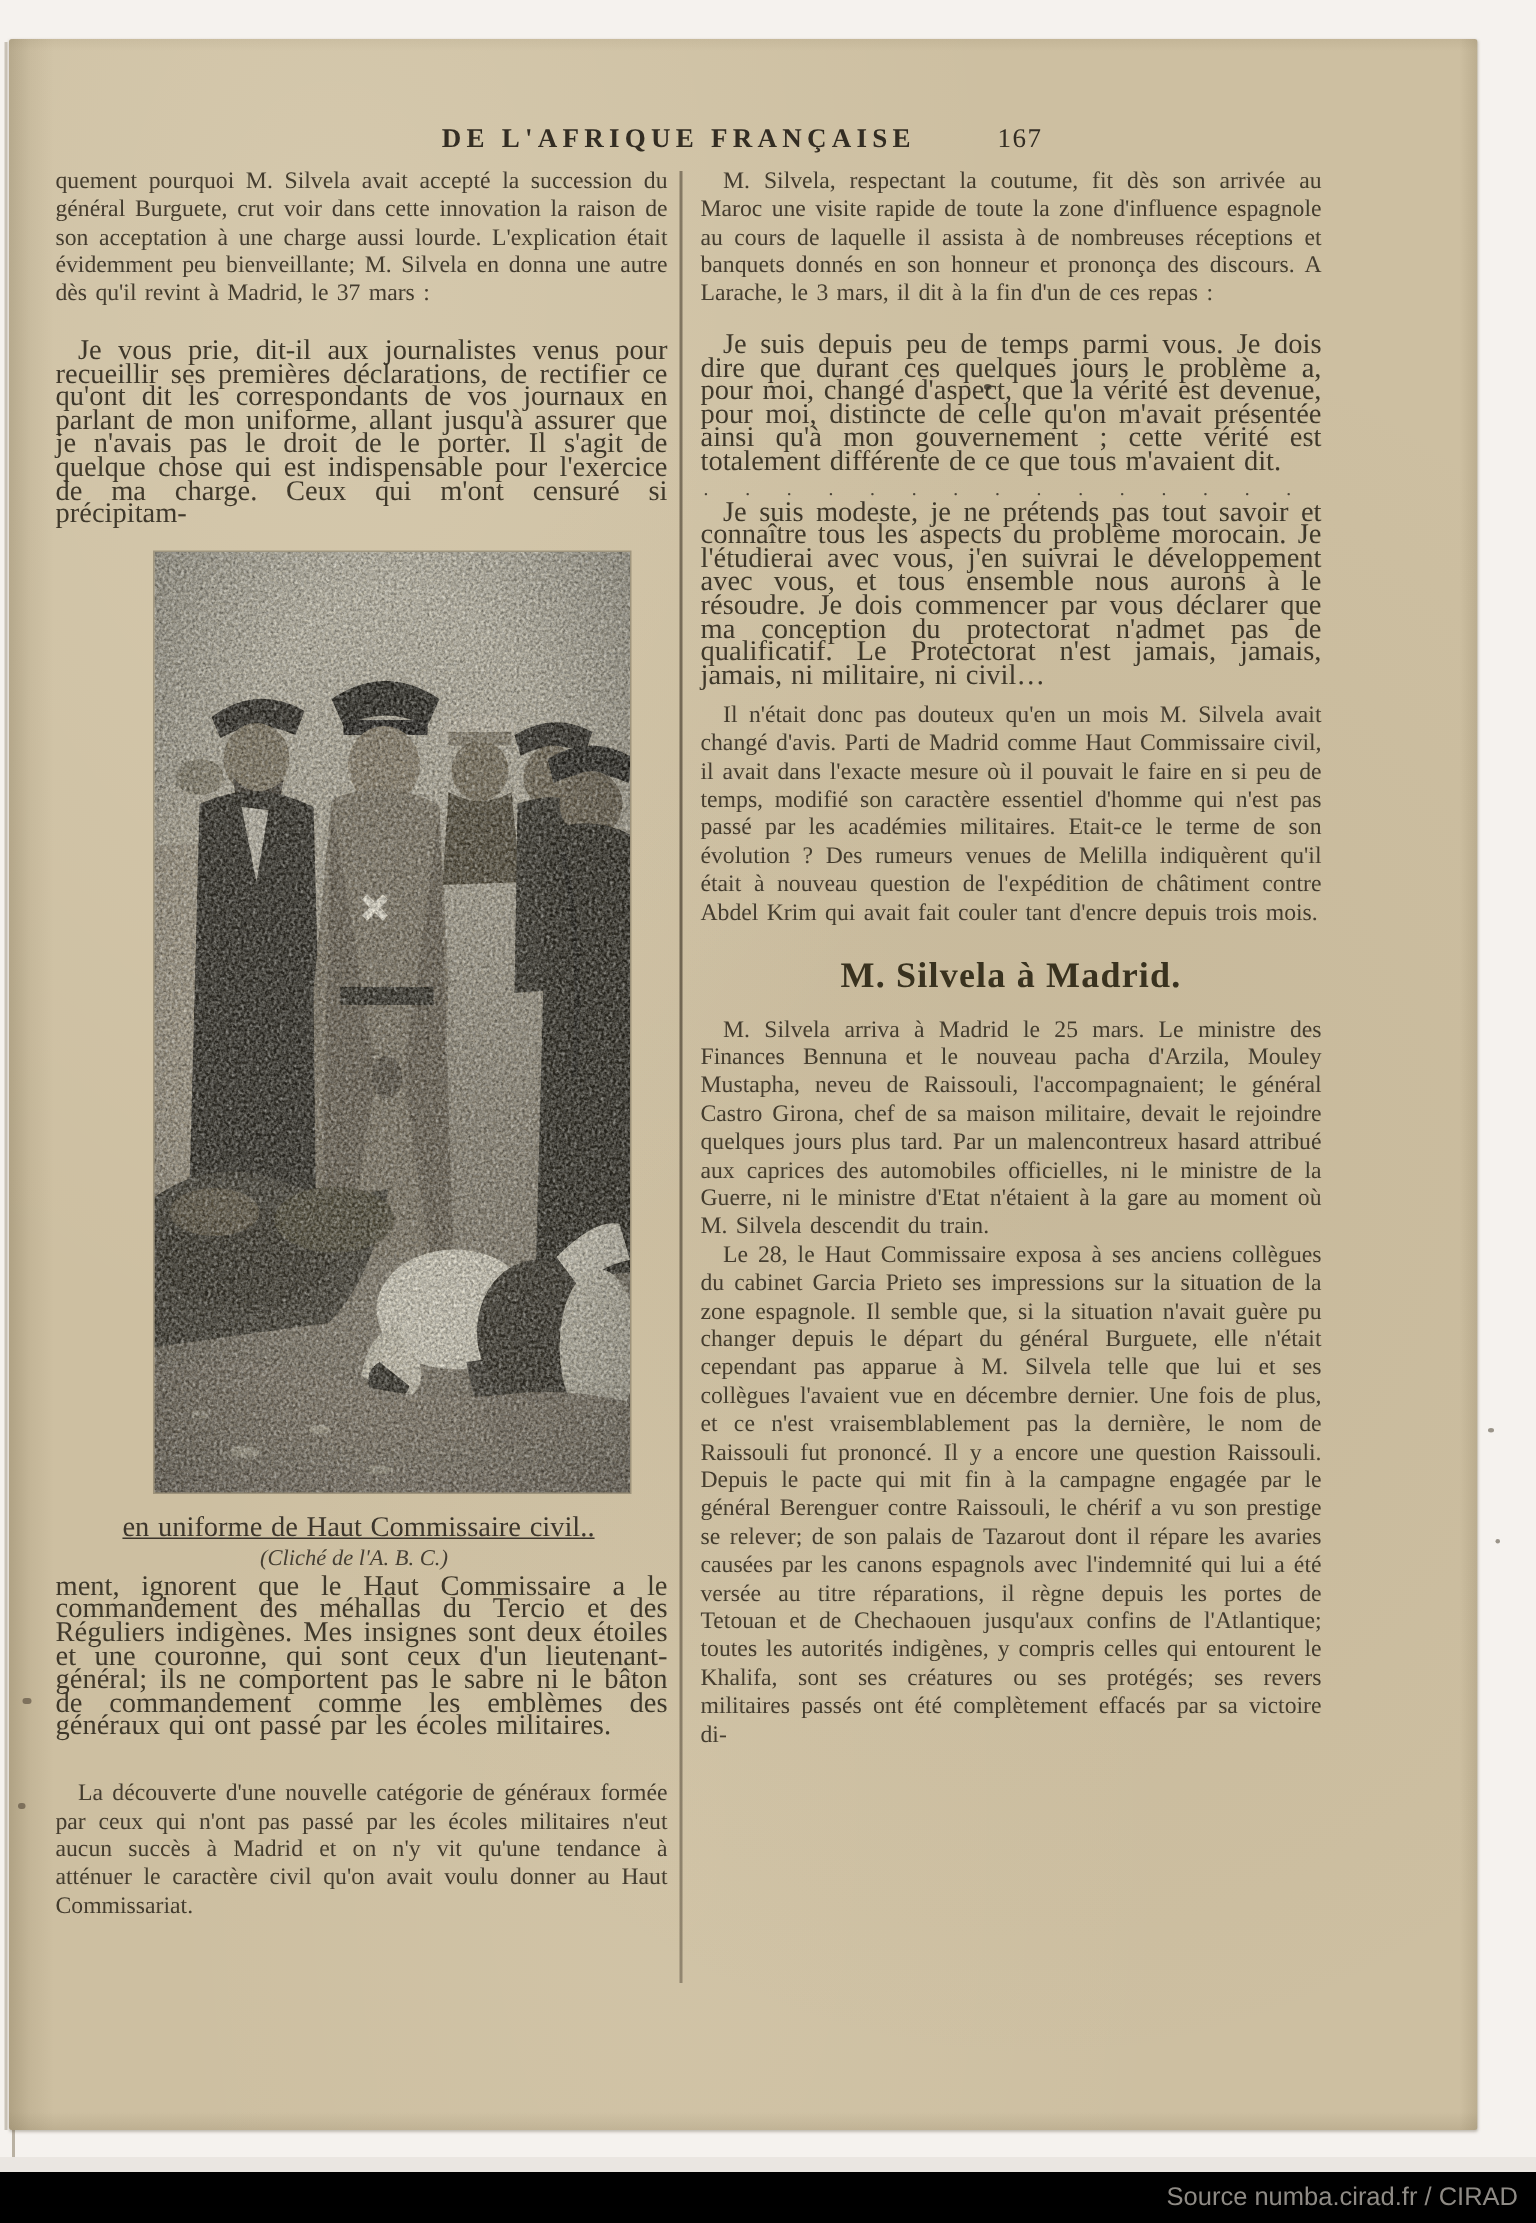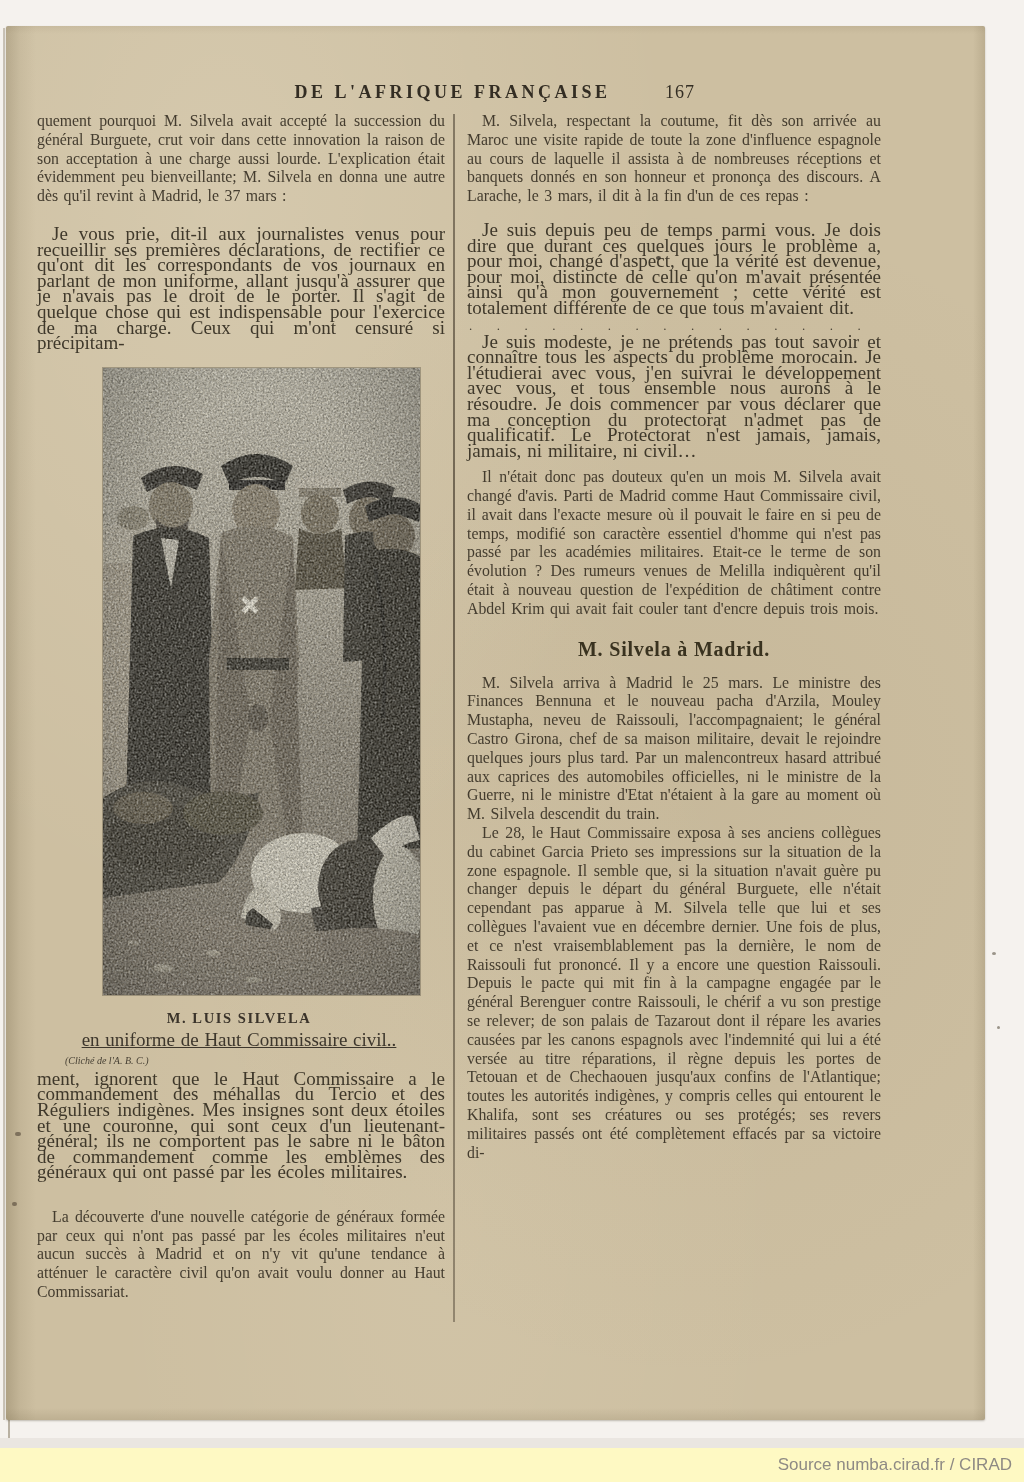--- a/index.html
+++ b/index.html
@@ -53,39 +53,39 @@
   .indent{text-indent:15px;}
   .mt-quote{margin-top:17px;}
 
   .dots-row{
     font-size:13px;line-height:13px;height:13px;margin:3px 0 2px 2px;
     letter-spacing:24.5px;white-space:nowrap;overflow:hidden;color:#4a4337;
   }
 
   .section-heading{
     margin:19px 0 13px 0;text-align:center;
-    font-size:20px;font-weight:bold;letter-spacing:.8px;color:#39321f;
+    font-size:24px;font-weight:bold;letter-spacing:.8px;color:#39321f;
   }
 
   
   figure{margin:0;}
   .photo-wrap{margin:17px 0 0 66px;width:317px;height:627px;
     outline:1px solid rgba(70,62,48,.35);box-shadow:0 0 6px rgba(80,70,50,.25) inset;}
   .photo-wrap svg{display:block;}
   .caption{margin:13px 0 0 28px;width:348px;text-align:center;}
   .caption .cap1{font-size:14.5px;letter-spacing:1.6px;font-weight:bold;color:#3a332a;line-height:21px;}
   .caption .cap2{font-size:19px;color:#3d362c;line-height:21px;word-spacing:1px;text-decoration:underline;}
-  .caption .cap3{font-size:10px;font-style:italic;color:#463f33;line-height:21px;text-align:left;padding-right:6px;}
+  .caption .cap3{font-size:15px;font-style:italic;color:#463f33;line-height:21px;text-align:center;padding-right:6px;}
 
   .ink-spot{position:absolute;width:5px;height:4px;border-radius:50%;background:#3c352a;opacity:.8;}
 
   
   .scan-footer-band{position:absolute;left:0;bottom:34px;width:1024px;height:10px;background:#eae6e1;}
   .scan-footer{
-    position:absolute;left:0;bottom:0;width:1024px;height:34px;background:#fef9c3;
+    position:absolute;left:0;bottom:0;width:1024px;height:34px;background:#000000;
     display:flex;align-items:center;justify-content:flex-end;
     font-family:"Liberation Sans", sans-serif;font-size:17px;color:#8e8a84;
     padding-right:12px;box-sizing:border-box;
   }
 </style>
 </head>
 <body>
 
 <div class="edge-line l1"></div>
 <div class="edge-line l2"></div>
@@ -191,21 +191,20 @@
           <ellipse cx="110" cy="585" rx="7" ry="3" fill="#c4bda9" opacity="0.8"></ellipse>
           <ellipse cx="30" cy="575" rx="6" ry="3" fill="#bdb6a2" opacity="0.7"></ellipse>
           <ellipse cx="150" cy="612" rx="9" ry="3" fill="#b7b09c" opacity="0.7"></ellipse>
 
           <rect width="317" height="627" fill="url(#vign)"></rect>
           <rect width="317" height="627" filter="url(#grainF)" opacity="0.45"></rect>
           <rect width="317" height="627" filter="url(#grainW)" opacity="0.5"></rect>
         </svg>
       </div>
       <figcaption class="caption">
-        <div class="cap1">M. LUIS SILVELA</div>
         <div class="cap2">en uniforme de Haut Commissaire civil..</div>
         <div class="cap3">(Cliché de l'A. B. C.)</div>
       </figcaption>
     </figure>
 
     <p class="small" style="">ment, ignorent que le Haut Commissaire a le commandement des méhallas du Tercio et des Réguliers indigènes. Mes insignes sont deux étoiles et une couronne, qui sont ceux d'un lieutenant-général; ils ne comportent pas le sabre ni le bâton de commandement comme les emblèmes des généraux qui ont passé par les écoles militaires.</p>
     <p class="body indent" style="margin-top:28px;">La découverte d'une nouvelle catégorie de généraux formée par ceux qui n'ont pas passé par les écoles militaires n'eut aucun succès à Madrid et on n'y vit qu'une tendance à atténuer le caractère civil qu'on avait voulu donner au Haut Commissariat.</p>
   </div>
 
   <div class="col col-right">

